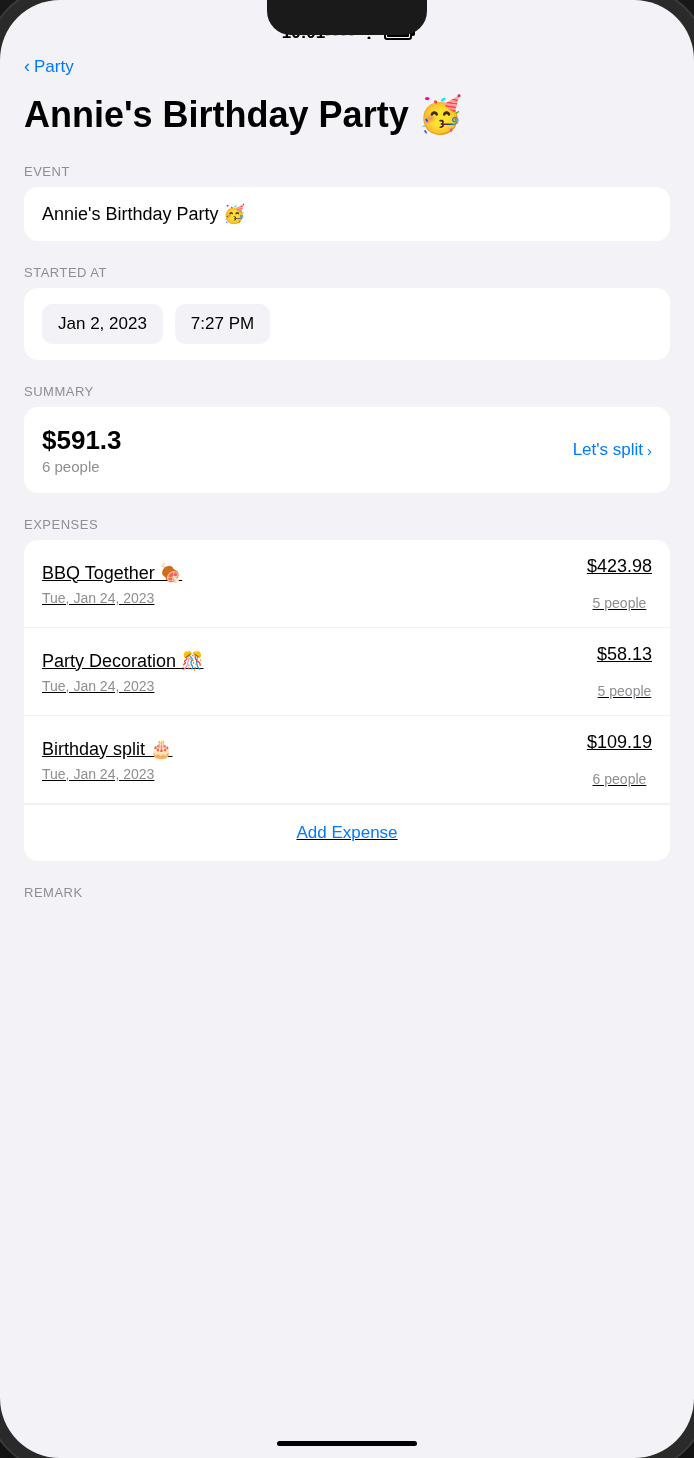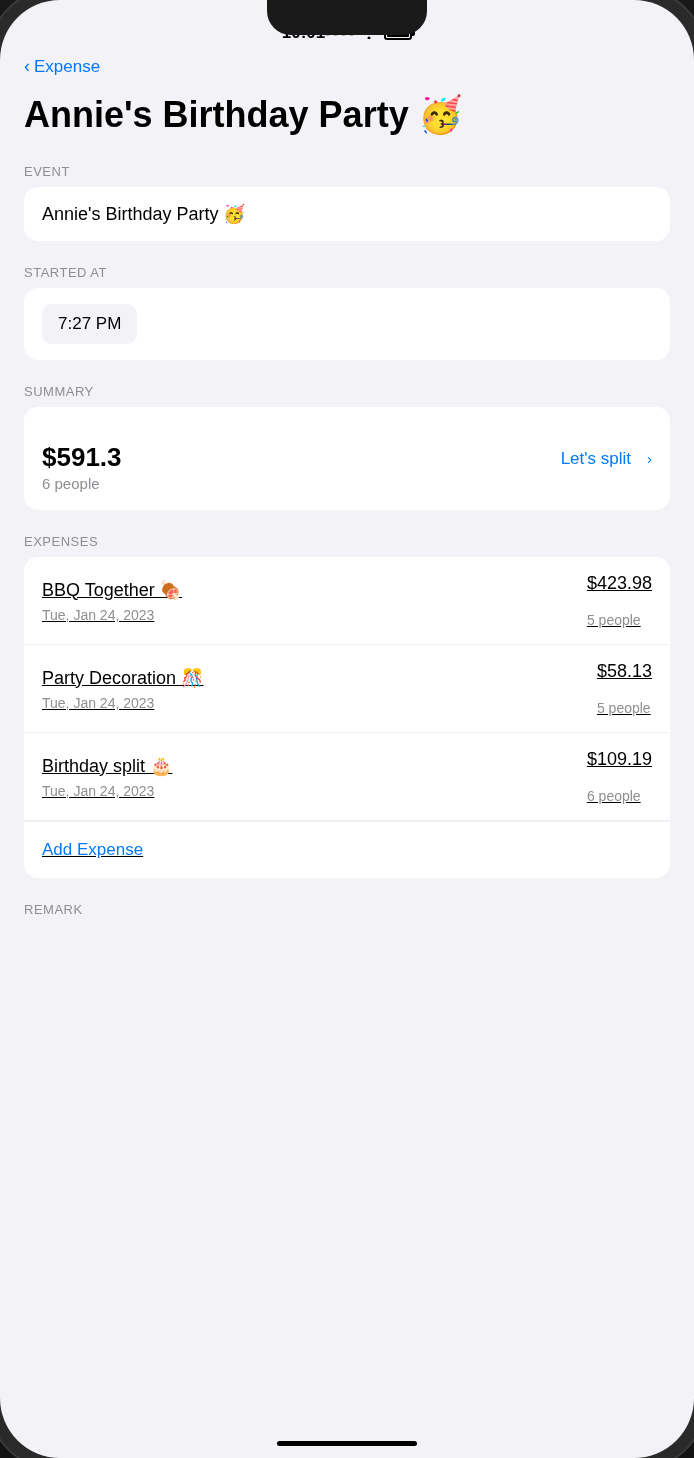--- a/index.html
+++ b/index.html
@@ -186,33 +186,32 @@
       padding: 18px;
       display: flex;
       justify-content: space-between;
       align-items: center;
     }
 
     .summary-amount {
       font-size: 26px;
       font-weight: 600;
       color: #000;
-      margin-top: 17px;
     }
 
     .summary-people {
       font-size: 15px;
       color: #8e8e93;
       margin-top: 2px;
     }
 
     .split-button {
       display: flex;
       align-items: center;
-      gap: 16px;
+      gap: 4px;
       color: #007aff;
       font-size: 17px;
       font-weight: 500;
     }
 
     .split-chevron {
       font-size: 15px;
       font-weight: 300;
     }
 
@@ -245,38 +244,39 @@
       color: #000;
     }
 
     .expense-date {
       font-size: 14px;
       color: #8e8e93;
       margin-top: 6px;
     }
 
     .expense-right {
-      text-align: left;
+      text-align: center;
     }
 
     .expense-amount {
       font-size: 18px;
       font-weight: 500;
       color: #000;
     }
 
     .expense-people {
       font-size: 14px;
       color: #8e8e93;
       margin-top: 18px;
     }
 
     
     .add-expense-row {
       padding: 18px;
+      text-align: center;
       border-top: 1px solid #f0f0f5;
     }
 
     .add-expense-btn {
       color: #007aff;
       font-size: 17px;
       font-weight: 500;
     }
 
     
@@ -323,33 +323,34 @@
       <div class="battery-icon">
         <div class="battery-fill"></div>
       </div>
     </div>
   </div>
 
   <div class="content">
 
     <div class="back-button">
       <span class="back-chevron">‹</span>
-      <span>Expense</span>
+      <span>Party</span>
     </div>
 
     <h1 class="page-title">Annie's Birthday Party 🥳</h1>
 
     <div class="section-label">EVENT</div>
     <div class="card">
       <div class="event-field">Annie's Birthday Party 🥳</div>
     </div>
 
     <div class="section-label">STARTED AT</div>
     <div class="card">
       <div class="date-time-row">
+        <div class="date-pill">Jan 2, 2023</div>
         <div class="time-pill">7:27 PM</div>
       </div>
     </div>
 
     <div class="section-label">SUMMARY</div>
     <div class="card">
       <div class="summary-card">
         <div>
           <div class="summary-amount">$591.3</div>
           <div class="summary-people">6 people</div>

